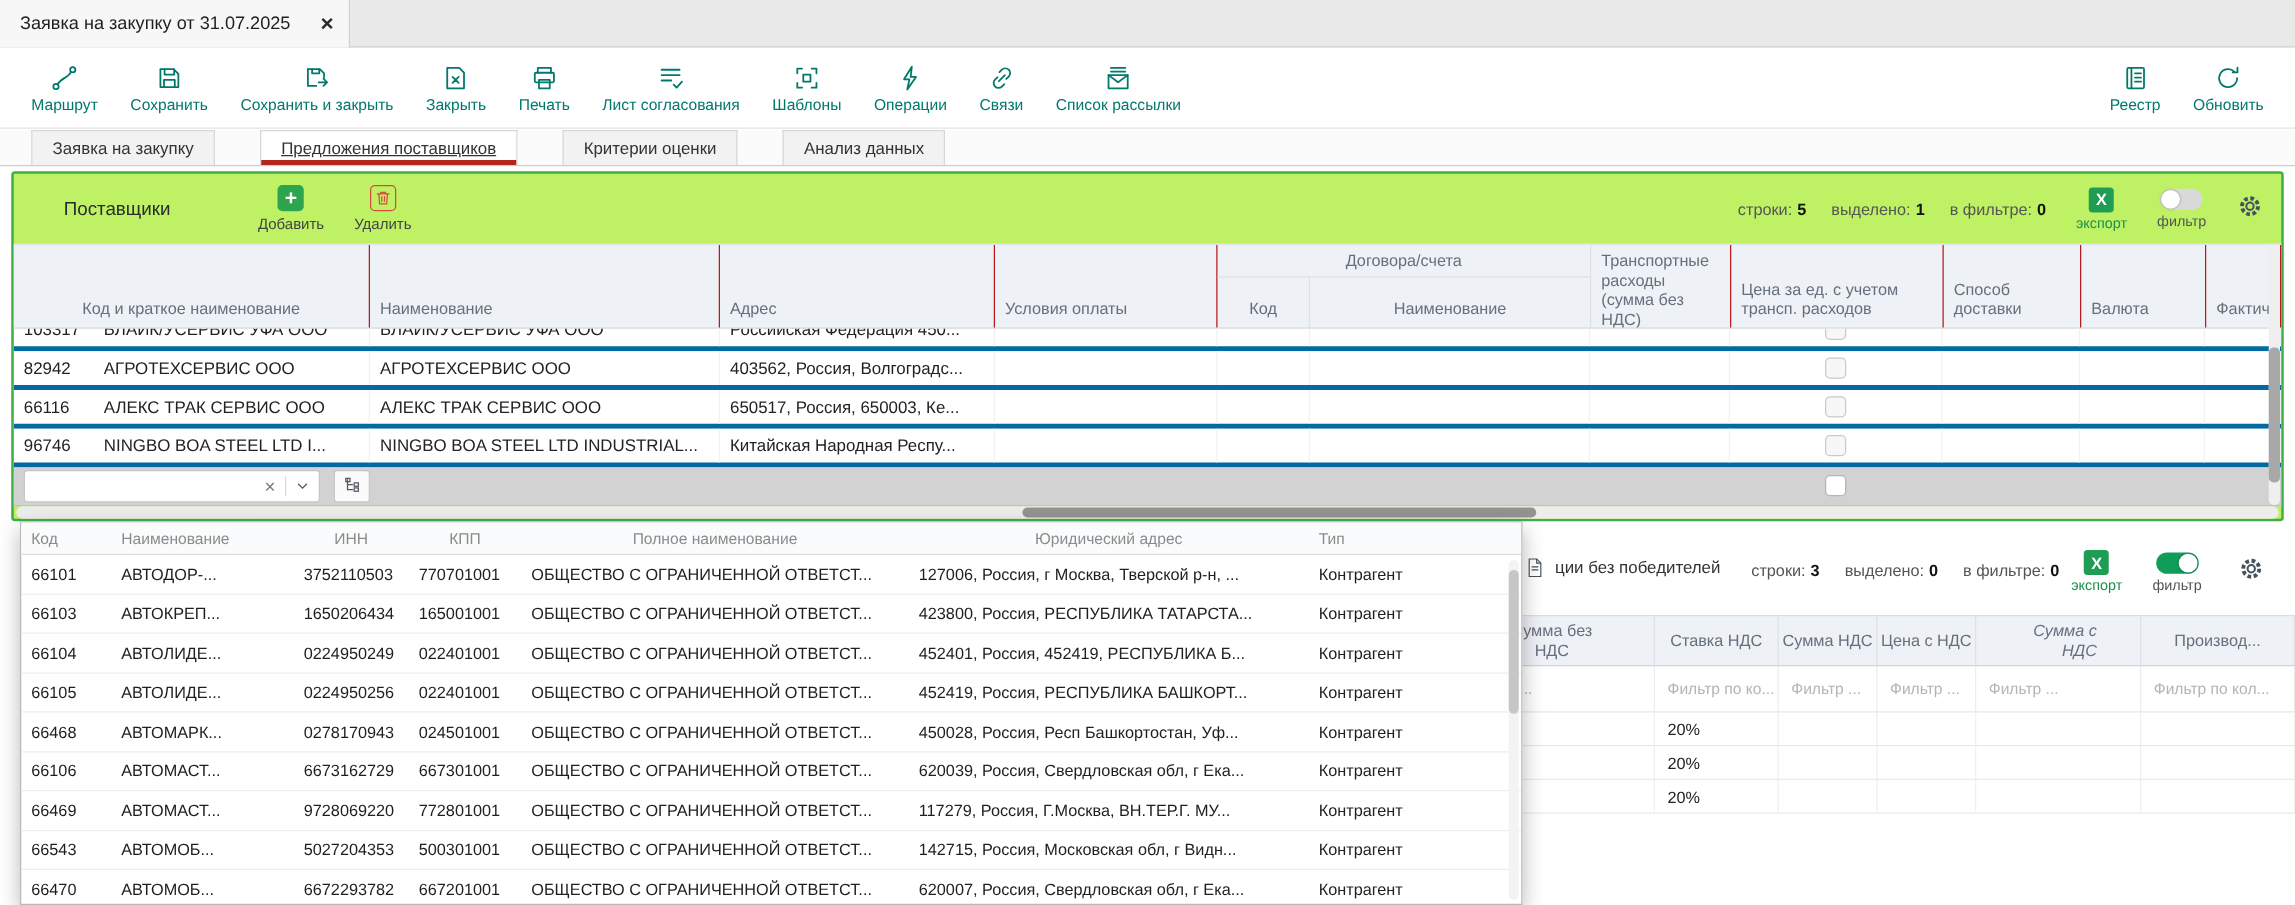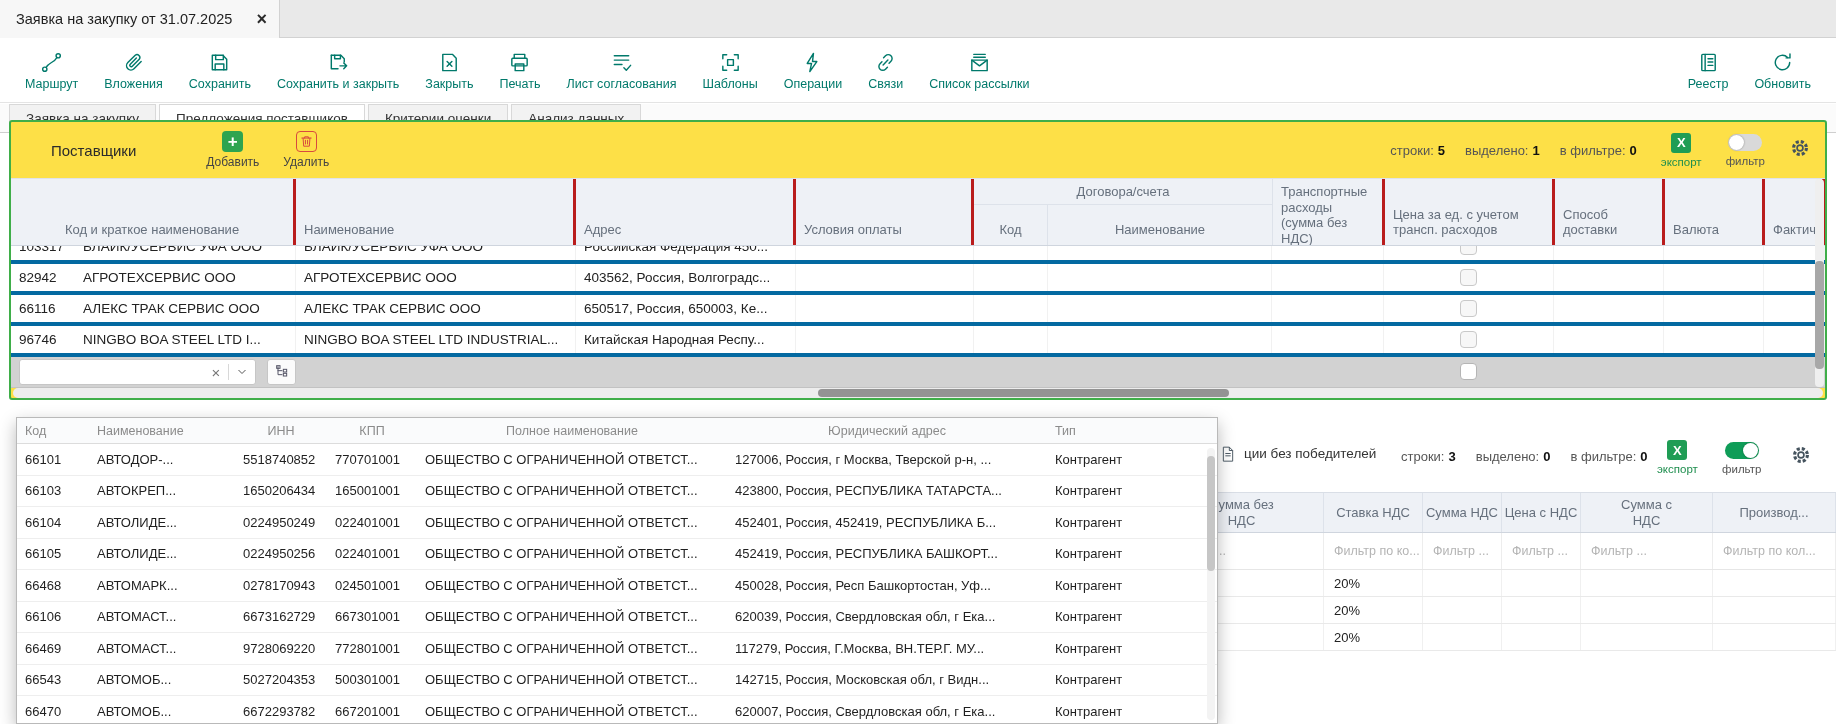--- a/index.html
+++ b/index.html
@@ -12,27 +12,27 @@
   .wintab-close { margin-left:auto; font-size:18px; color:#2b2b2b; font-weight:bold; line-height:1; cursor:pointer; }
 
   
   .toolbar { position:absolute; top:39px; left:0; right:0; height:64px; background:#fff; border-bottom:1px solid #e4e4e4; display:flex; align-items:center; padding:0 12px; }
   .tb-item { display:flex; flex-direction:column; align-items:center; justify-content:center; gap:3px; padding:0 13px; height:100%; cursor:pointer; }
   .tb-item svg { width:23px; height:23px; stroke:#00796b; fill:none; stroke-width:1.5; stroke-linecap:round; stroke-linejoin:round; }
   .tb-label { font-size:12.5px; color:#00796b; white-space:nowrap; }
   .tb-spacer { flex:1; }
 
   
-  .nav-tabs { position:absolute; top:104px; left:0; right:0; height:29px; background:#fbfbfb; border-bottom:1px solid #cfcfcf; display:flex; align-items:flex-end; padding-left:9px; }
+  .nav-tabs { position:absolute; top:104px; left:0; right:0; height:29px; background:#fbfbfb; border-bottom:1px solid #cfcfcf; display:flex; align-items:flex-end; padding-left:25px;gap:33px; }
   .nav-tab { position:relative; display:flex; align-items:center; height:28px; padding:0 16px; font-size:13.5px; color:#333; background:#f2f2f2; border:1px solid #d8d8d8; border-bottom:none; margin-right:3px; cursor:pointer; white-space:nowrap; }
   .nav-tab.active { background:#fff;text-decoration:underline; }
   .nav-tab.active::after { content:""; position:absolute; left:0; right:0; bottom:0; height:4px; background:#b3261e; }
 
   
-  .sup-panel { position:absolute; left:9px; top:120px; width:1818px; height:280px; background:#fde047; border:2px solid #3fae49; border-radius:3px; }
+  .sup-panel { position:absolute; left:9px; top:137px; width:1818px; height:280px; background:#bef264; border:2px solid #3fae49; border-radius:3px; }
   .sup-toolbar { height:56px; display:flex; align-items:center; padding:0 14px 0 40px; }
   .sup-title { font-size:15px; color:#2b2b2b; margin-right:58px; }
   .icon-btn { display:flex; flex-direction:column; align-items:center; gap:3px; padding:0 12px; cursor:pointer; }
   .icon-btn .lbl { font-size:12px; color:#444; }
   .plus-box { width:21px; height:21px; border-radius:4px; background:#2ea44f; color:#fff; display:flex; align-items:center; justify-content:center; font-size:17px; font-weight:bold; line-height:1; }
   .trash-box { width:21px; height:21px; border-radius:4px; border:1.5px solid #d84a3f; display:flex; align-items:center; justify-content:center; }
   .trash-box svg { width:15px; height:15px; stroke:#d84a3f; fill:none; stroke-width:1.6; stroke-linecap:round; }
   .panel-right { margin-left:auto; display:flex; align-items:center; gap:24px; }
   .stats { display:flex; gap:20px; font-size:13px; color:#555; white-space:nowrap; }
   .stat b { color:#111; margin-left:4px; }
@@ -42,21 +42,21 @@
   .toggle-wrap { display:flex; flex-direction:column; align-items:center; gap:4px; cursor:pointer; }
   .toggle { width:34px; height:17px; border-radius:9px; background:#d9d9d9; position:relative; }
   .toggle .knob { position:absolute; top:1px; left:1px; width:15px; height:15px; border-radius:50%; background:#fff; box-shadow:0 0 2px rgba(0,0,0,.4); }
   .toggle.on { background:#0f9d58; }
   .toggle.on .knob { left:auto; right:1px; }
   .toggle-lbl { font-size:11.5px; color:#555; }
   .gear-btn svg { width:22px; height:22px; cursor:pointer; }
 
   
   .sup-headrow { height:68px; display:flex; background:#eef1f6; border-top:1px solid #dfe3ea; border-bottom:1px solid #cfd5de; font-size:13px; color:#66707d; line-height:1.2; }
-  .hc { border-right:3px solid #b91c1c; display:flex; align-items:flex-end; padding:0 8px 7px 8px; overflow:hidden; }
+  .hc { border-right:1px solid #b91c1c; display:flex; align-items:flex-end; padding:0 8px 7px 8px; overflow:hidden; }
   .hc.cb { justify-content:center; text-align:center; }
   .hc.top { align-items:flex-start; padding-top:5px; }
   .hgroup { flex:0 0 298px; display:flex; flex-direction:column; border-right:1px solid #dde2ea; }
   .hgroup-top { height:26px; display:flex; align-items:center; justify-content:center; border-bottom:1px solid #dde2ea; }
   .hgroup-bot { flex:1; display:flex; }
   .hgroup-bot .sub { display:flex; align-items:flex-end; justify-content:center; padding-bottom:7px; }
   .sub1 { width:74px; border-right:1px solid #dde2ea; }
   .sub2 { width:224px; }
   .c1{flex:0 0 285px} .c2{flex:0 0 280px} .c3{flex:0 0 220px} .c4{flex:0 0 178px}
   .c7{flex:0 0 112px} .c8{flex:0 0 170px} .c9{flex:0 0 110px} .c10{flex:0 0 100px} .c11{flex:1 1 auto; min-width:0;}
@@ -98,21 +98,21 @@
   .of-gear { position:absolute; left:1781px; top:24px; }
   .of-grid { position:absolute; left:1151px; top:72px; width:676px; font-size:13px; }
   .of-head { height:41px; display:flex; background:#eef1f6; border-top:1px solid #d9dee6; border-bottom:1px solid #cfd5de; color:#66707d; }
   .oh { border-right:1px solid #dde2ea; display:flex; align-items:center; justify-content:center; text-align:center; line-height:1.2; overflow:hidden; }
   .of-filter { height:37px; display:flex; border-bottom:1px solid #e6e6e6; }
   .ofc { border-right:1px solid #ededed; display:flex; align-items:center; padding-left:10px; color:#b4b4b4; font-size:12.5px; white-space:nowrap; overflow:hidden; cursor:text; }
   .of-row { height:27px; display:flex; border-bottom:1px solid #e9e9e9; color:#222; cursor:pointer; }
   .oc { border-right:1px solid #f0f0f0; display:flex; align-items:center; padding-left:10px; white-space:nowrap; overflow:hidden; }
   .o1{flex:0 0 164px} .o2{flex:0 0 99px} .o3{flex:0 0 79px} .o4{flex:0 0 79px} .o5{flex:0 0 132px} .o6{flex:1 1 auto; min-width:0;}
   .wrap74 { display:inline-block; width:78px; text-align:center; }
-  .wrap60 { display:inline-block; width:62px; text-align:center; }
+  .wrap60 { display:inline-block; width:62px; text-align:right;font-style:italic; }
 
   
   .lookup { position:absolute; left:16px; top:417px; width:1202px; height:307px; background:#fff; border:1px solid #b9b9b9; box-shadow:0 6px 16px rgba(0,0,0,.28); z-index:20; overflow:hidden; }
   .lk-head { height:26px; display:flex; align-items:center; background:#fafbfc; border-bottom:1px solid #dcdcdc; font-size:12.5px; color:#8b8b8b; }
   .lkh { display:flex; align-items:center; white-space:nowrap; overflow:hidden; }
   .lk-row { height:31.5px; display:flex; align-items:center; border-bottom:1px solid #eeeeee; font-size:13px; color:#1f1f1f; cursor:pointer; }
   .lkc { white-space:nowrap; overflow:hidden; }
   .k1{flex:0 0 72px; padding-left:8px;} .k2{flex:0 0 146px; padding-left:8px;} .k3{flex:0 0 92px; padding-left:8px;}
   .k4{flex:0 0 90px; padding-left:8px;} .k5{flex:0 0 310px; padding-left:8px;} .k6{flex:0 0 320px; padding-left:8px;}
   .k7{flex:1 1 auto; min-width:0; padding-left:8px;}
@@ -136,26 +136,20 @@
     <div class="tb-item">
       <svg viewBox="0 0 24 24">
           <circle cx="5" cy="19" r="2.2"></circle>
           <circle cx="19" cy="5" r="2.2"></circle>
           <path d="M6.5 17C9 12 15 12 17.5 7"></path>
         </svg>
       <span class="tb-label">Маршрут</span>
     </div>
     <div class="tb-item">
       <svg viewBox="0 0 24 24">
-          <path d="M20 11l-7.5 7.5a4.5 4.5 0 0 1-6.4-6.4l7.7-7.7a3 3 0 0 1 4.2 4.2l-7.5 7.5a1.5 1.5 0 0 1-2.1-2.1L15 7.4"></path>
-        </svg>
-      <span class="tb-label">Вложения</span>
-    </div>
-    <div class="tb-item">
-      <svg viewBox="0 0 24 24">
           <path d="M4.5 4.5h11l4 4v11h-15z"></path>
           <path d="M8 4.5V9h8V4.5"></path>
           <path d="M7.5 19.5v-6h9v6"></path>
         </svg>
       <span class="tb-label">Сохранить</span>
     </div>
     <div class="tb-item">
       <svg viewBox="0 0 24 24">
           <path d="M4.5 4.5h10l3.5 3.5v3.5"></path>
           <path d="M8 4.5V8h6V4.5"></path>
@@ -518,21 +512,21 @@
       <div class="lkh k4">КПП</div>
       <div class="lkh k5">Полное наименование</div>
       <div class="lkh k6">Юридический адрес</div>
       <div class="lkh k7">Тип</div>
     </div>
     <div>
 
         <div class="lk-row">
           <div class="lkc k1">66101</div>
           <div class="lkc k2">АВТОДОР-...</div>
-          <div class="lkc k3">5518740852</div>
+          <div class="lkc k3">3752110503</div>
           <div class="lkc k4">770701001</div>
           <div class="lkc k5">ОБЩЕСТВО С ОГРАНИЧЕННОЙ ОТВЕТСТ...</div>
           <div class="lkc k6">127006, Россия, г Москва, Тверской р-н, ...</div>
           <div class="lkc k7">Контрагент</div>
         </div>
 
         <div class="lk-row">
           <div class="lkc k1">66103</div>
           <div class="lkc k2">АВТОКРЕП...</div>
           <div class="lkc k3">1650206434</div>

